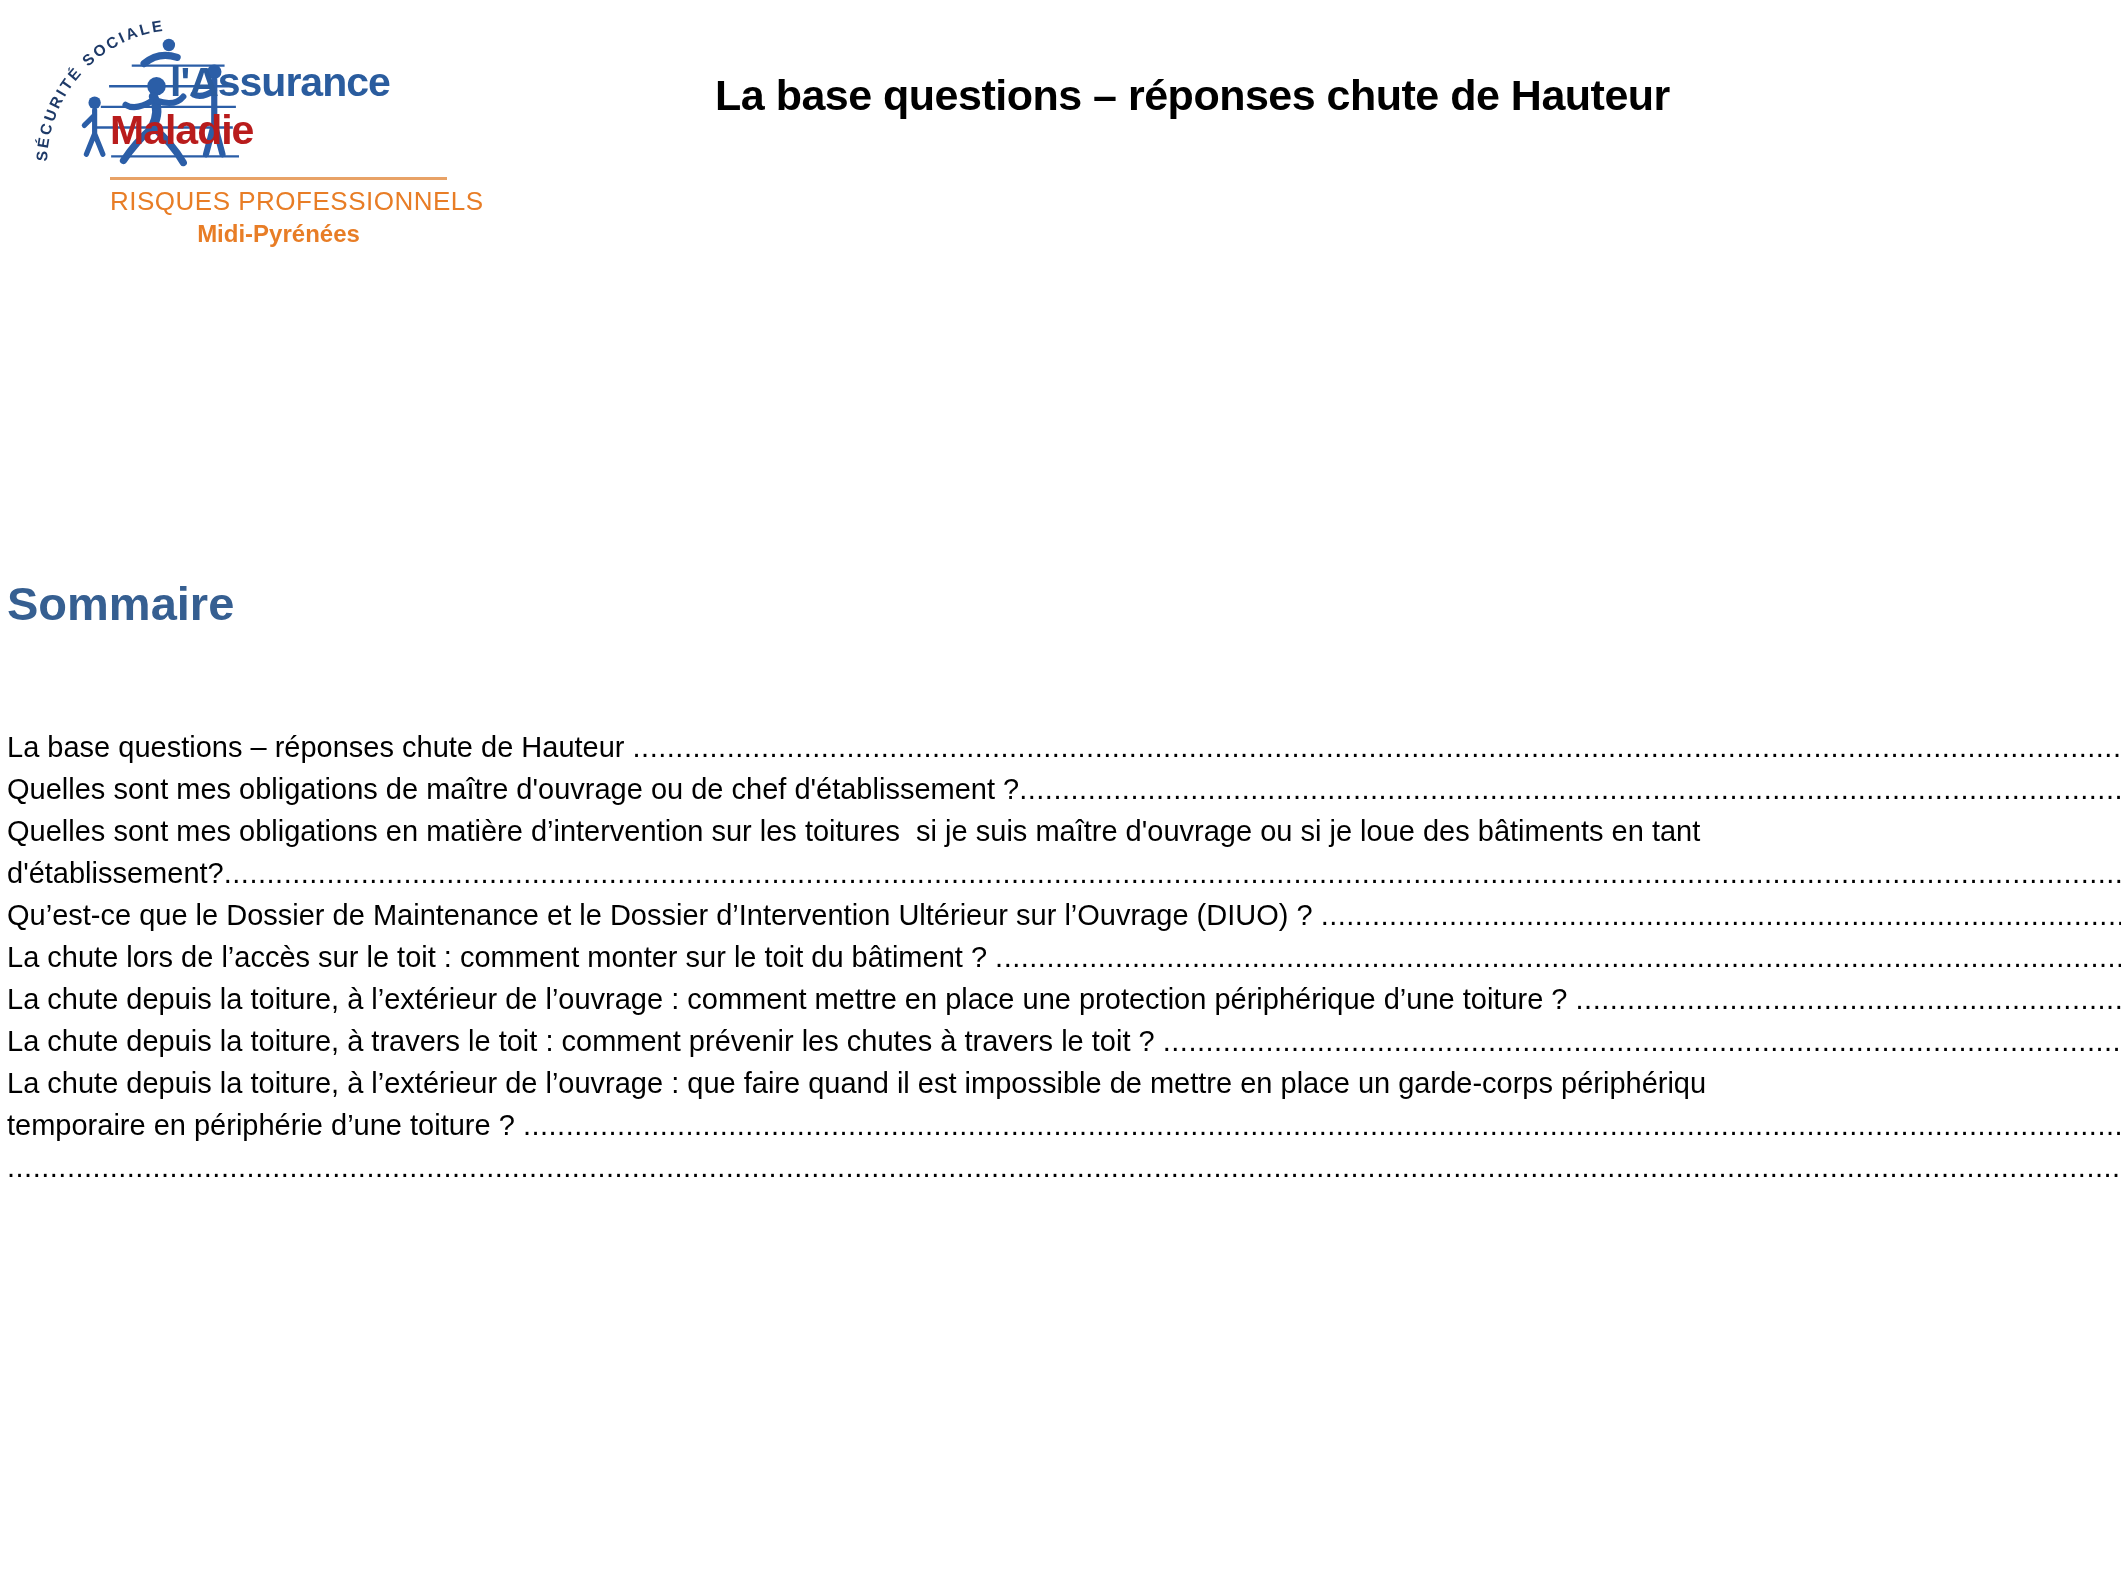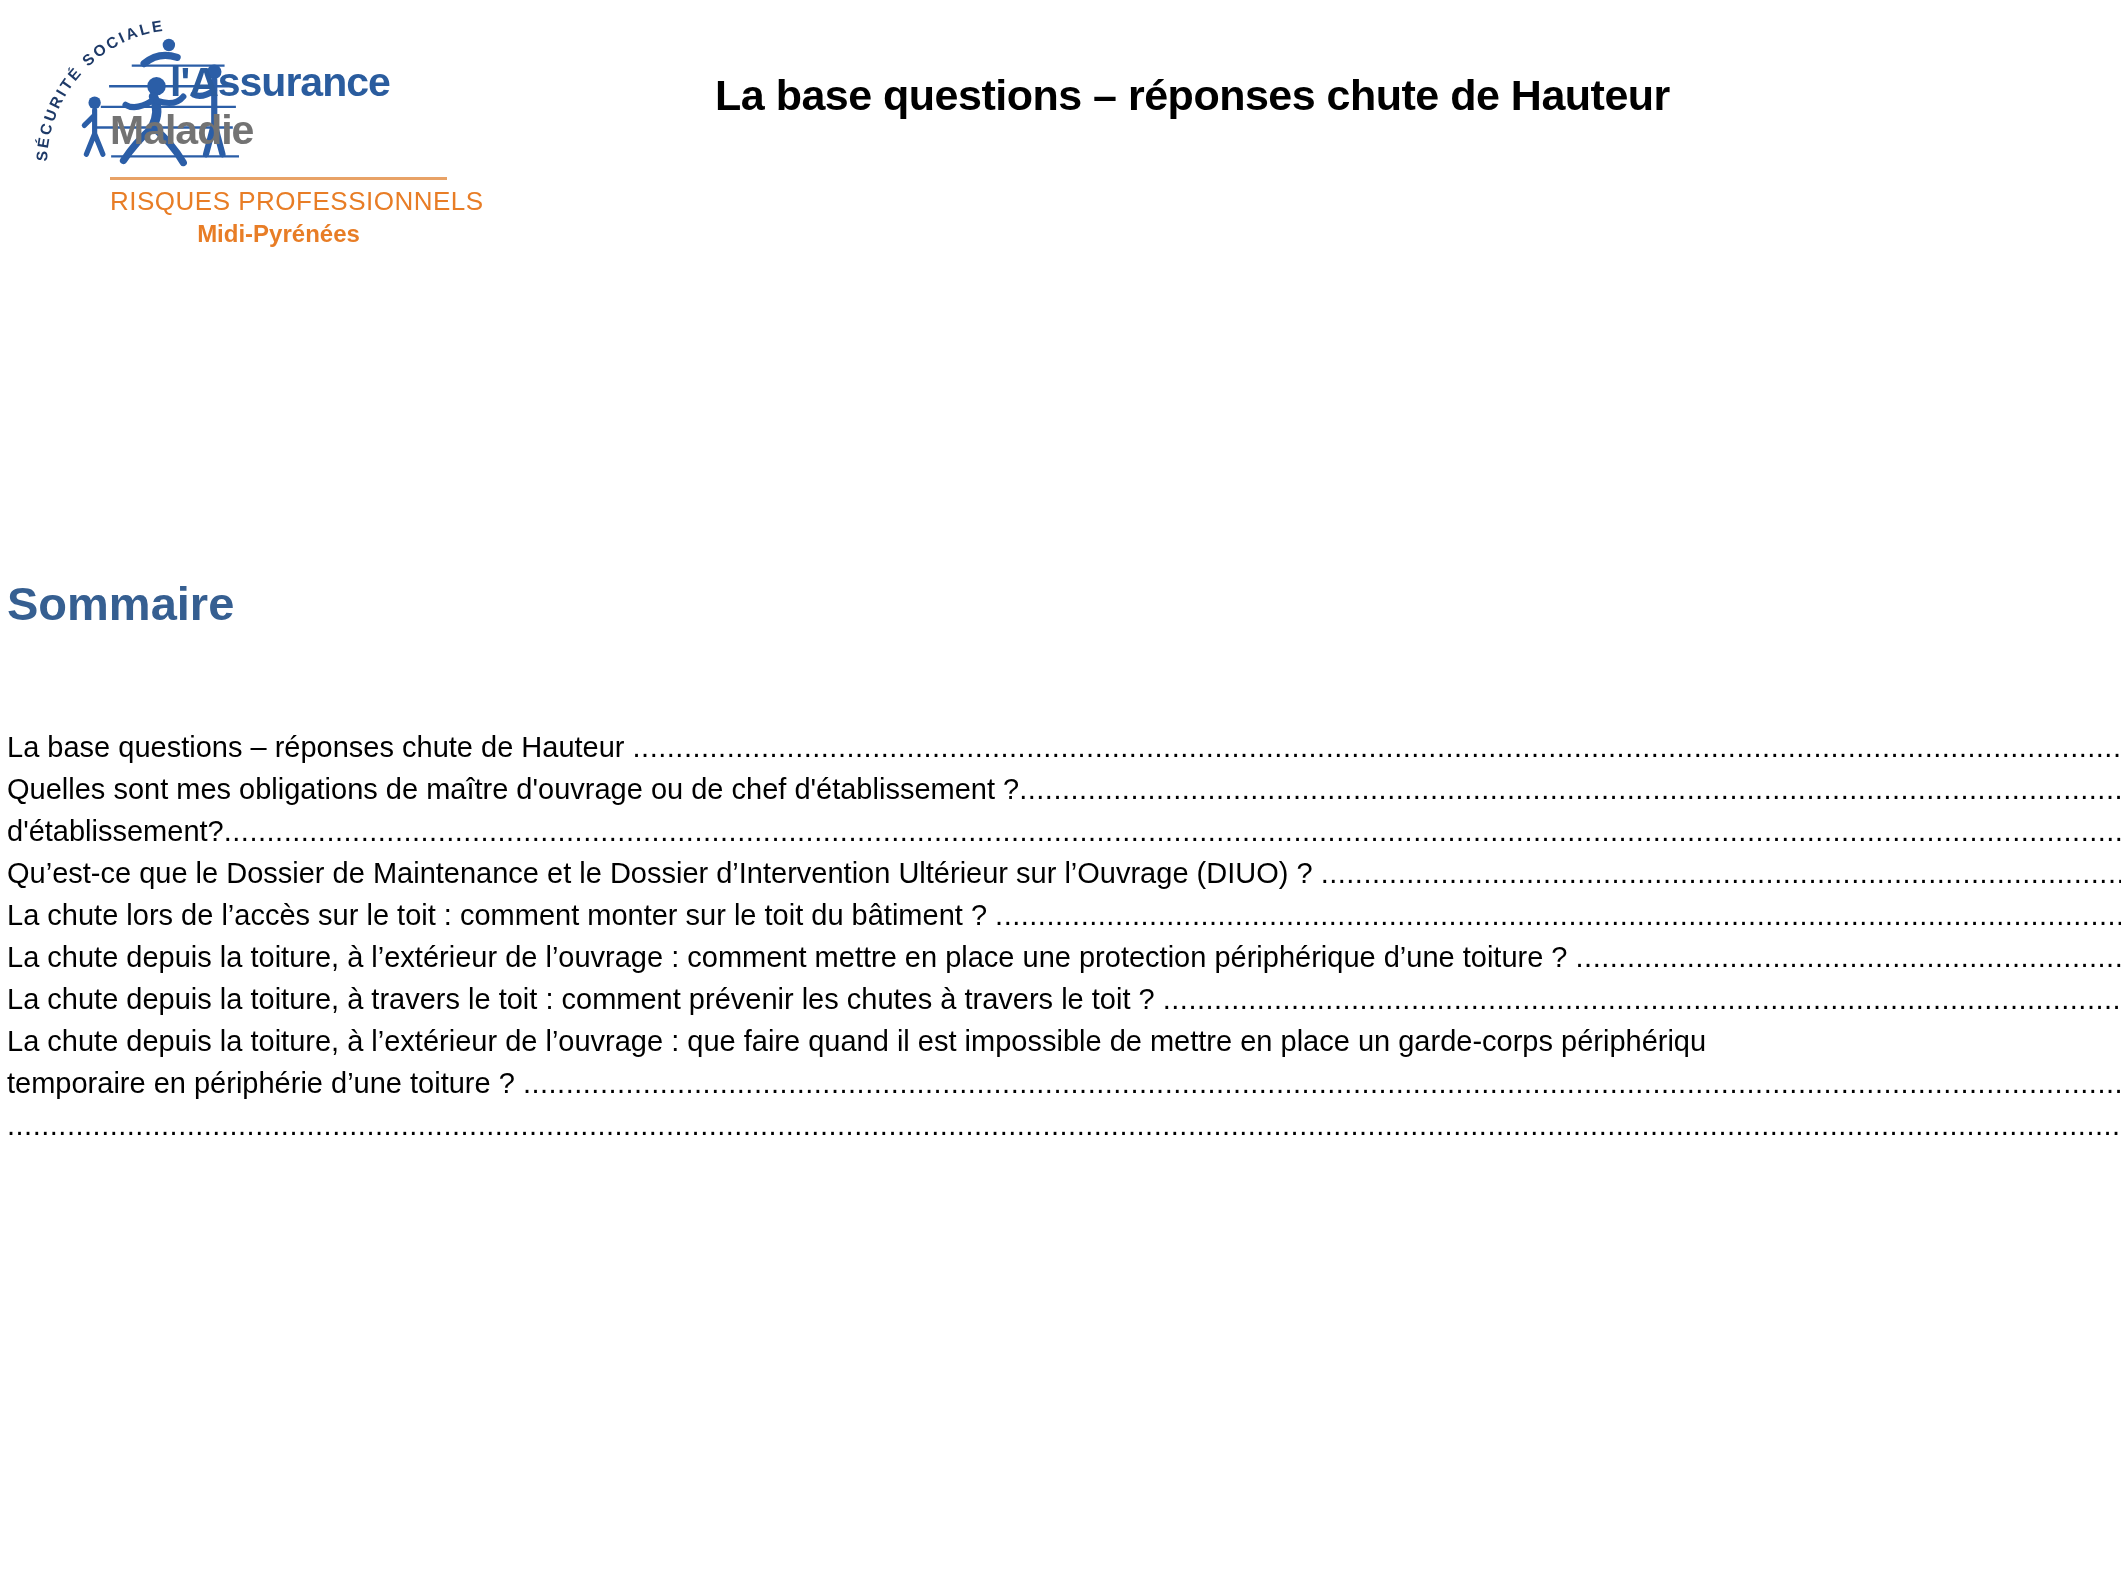--- a/index.html
+++ b/index.html
@@ -15,21 +15,21 @@
   
   .logo{position:absolute;left:30px;top:10px;width:440px;height:260px;}
   .logo svg{position:absolute;left:5px;top:2px;}
   .brand1{
     position:absolute;left:140px;top:52px;
     font-size:41px;font-weight:bold;color:#2A5C9E;
     letter-spacing:-1px;white-space:nowrap;line-height:1;
   }
   .brand2{
     position:absolute;left:80px;top:100px;
-    font-size:41px;font-weight:bold;color:#737373;
+    font-size:41px;font-weight:bold;color:#b91c1c;
     letter-spacing:-1px;white-space:nowrap;line-height:1;
   }
   .logo-rule{
     position:absolute;left:80px;top:167px;width:337px;height:3px;
     background:#E8A266;
   }
   .risques{
     position:absolute;left:80px;top:178px;width:340px;
     font-size:26px;font-weight:normal;color:#E87D26;
     letter-spacing:0.5px;white-space:nowrap;line-height:1;
@@ -119,20 +119,23 @@
   <div class="toc">
     <div class="toc-row">
       <span class="txt">La base questions – réponses chute de Hauteur </span>
       <span class="dots">................................................................................................................................................................................................................................................................................................................................................................................................................</span>
     </div>
     <div class="toc-row">
       <span class="txt">Quelles sont mes obligations de maître d'ouvrage ou de chef d'établissement ?</span>
       <span class="dots">................................................................................................................................................................................................................................................................................................................................................................................................................</span>
     </div>
     <div class="toc-row">
+      <span class="txt">Quelles sont mes obligations en matière d’intervention sur les toitures  si je suis maître d'ouvrage ou si je loue des bâtiments en tant</span>
+    </div>
+    <div class="toc-row">
       <span class="txt">d'établissement?</span>
       <span class="dots">................................................................................................................................................................................................................................................................................................................................................................................................................</span>
     </div>
     <div class="toc-row">
       <span class="txt">Qu’est-ce que le Dossier de Maintenance et le Dossier d’Intervention Ultérieur sur l’Ouvrage (DIUO) ? </span>
       <span class="dots">................................................................................................................................................................................................................................................................................................................................................................................................................</span>
     </div>
     <div class="toc-row">
       <span class="txt">La chute lors de l’accès sur le toit : comment monter sur le toit du bâtiment ? </span>
       <span class="dots">................................................................................................................................................................................................................................................................................................................................................................................................................</span>

